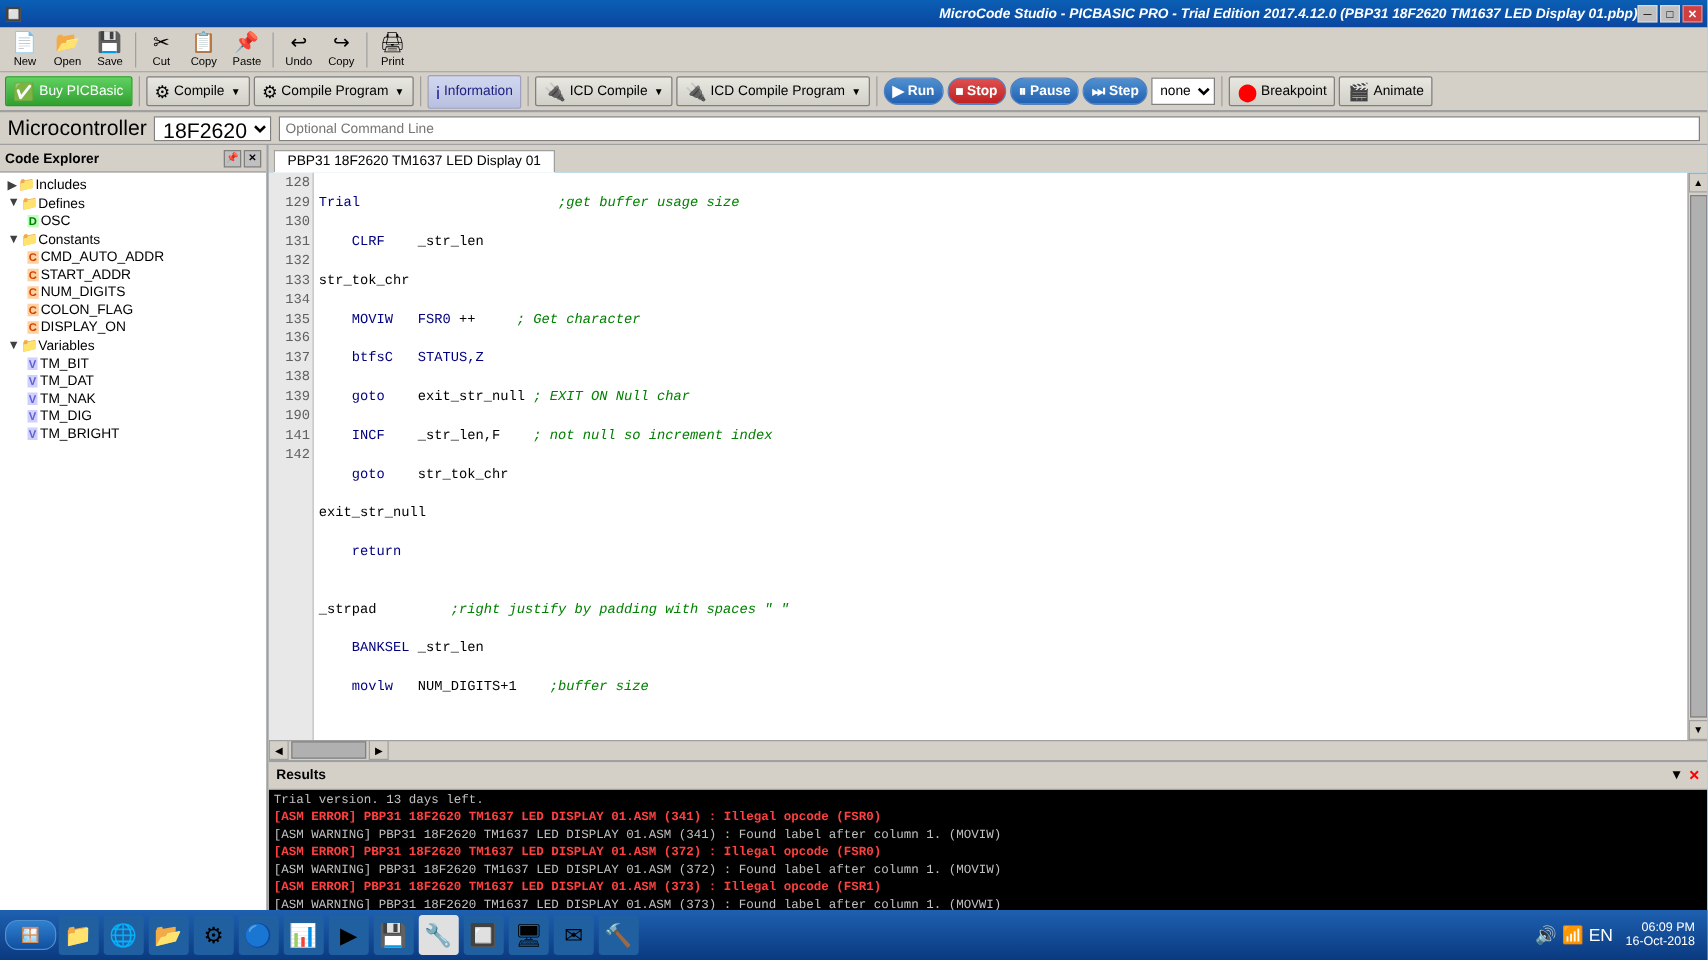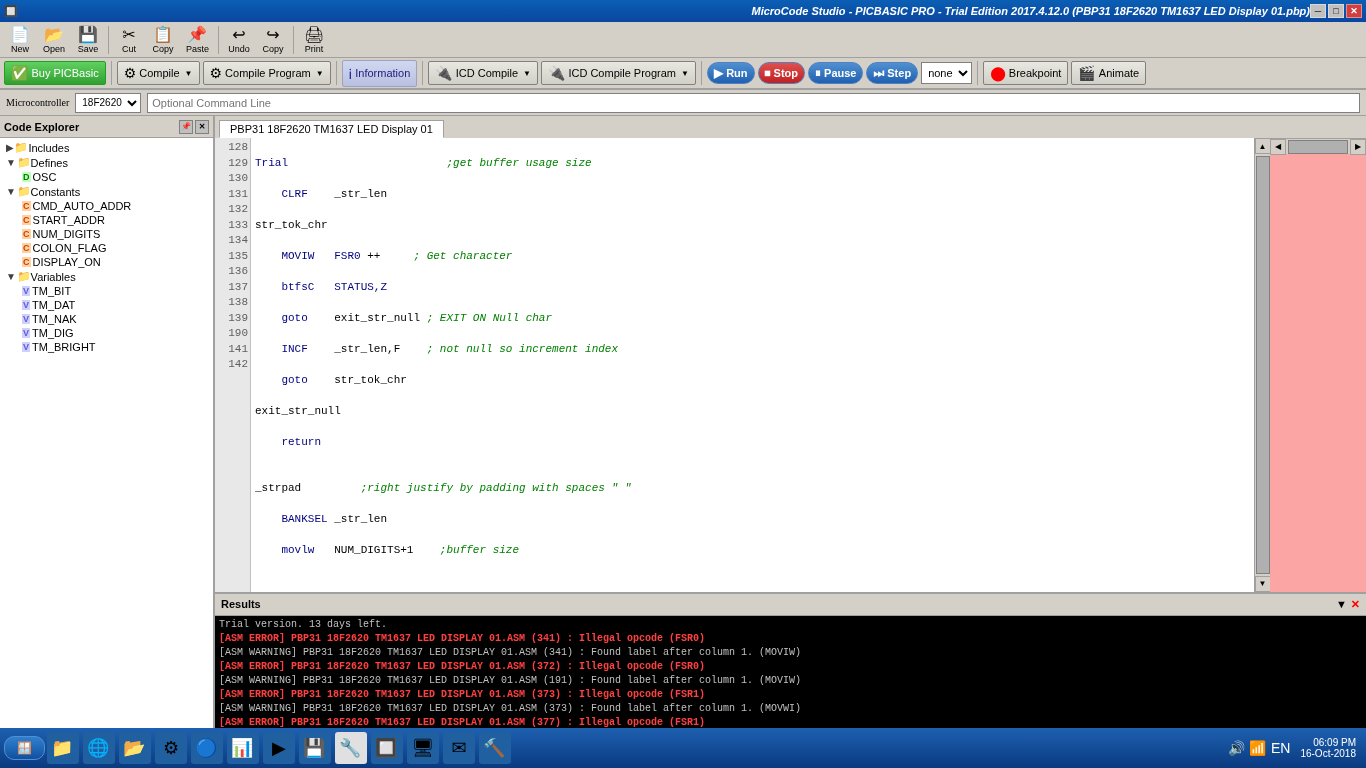--- a/index.html
+++ b/index.html
@@ -135,23 +135,23 @@
     
     #mc-bar {
       background: #d4d0c8;
       height: 26px;
       display: flex;
       align-items: center;
       padding: 0 6px;
       gap: 6px;
       border-bottom: 1px solid #a0a0a0;
     }
-    .mc-label { font-size: 10px; font-family: Liberation Serif, serif; }
+    .mc-label { font-size: 17px; }
     .mc-select {
-      height: 20px; font-size: 10px;
+      height: 20px; font-size: 17px;
       border: 1px solid #808080;
       background: white;
       padding: 0 2px;
     }
     .mc-cmdline {
       height: 20px; font-size: 11px;
       border: 1px solid #808080;
       background: white;
       flex: 1;
       padding: 0 4px;
@@ -204,21 +204,21 @@
     .folder-icon { color: #d0a000; }
     .file-icon-c { color: #d04000; font-weight: bold; font-size: 9px; background: #ffd0a0; padding: 0 1px; margin-right: 2px; }
     .file-icon-v { color: #6060d0; font-weight: bold; font-size: 9px; background: #d0d0ff; padding: 0 1px; margin-right: 2px; }
     .file-icon-d { color: #008000; font-weight: bold; font-size: 9px; background: #c0ffc0; padding: 0 1px; margin-right: 2px; }
 
     
     #editor-area {
       flex: 1;
       display: flex;
       flex-direction: column;
-      background: #fca5a5;
+      background: #7dd3fc;
     }
     #editor-tabs {
       background: #d4d0c8;
       height: 22px;
       display: flex;
       align-items: flex-end;
       padding: 0 4px;
     }
     .editor-tab {
       padding: 2px 10px;
@@ -666,21 +666,21 @@
       </div>
 
       <div id="editor-and-results">
 
         <div id="editor-area">
           <div id="editor-tabs">
             <div class="editor-tab active">
               <span>PBP31 18F2620 TM1637 LED Display 01</span>
             </div>
           </div>
-          <div style="display:flex; flex:1; flex-direction:row; overflow:hidden;">
+          <div style="display:flex; flex:1; flex-direction:column; overflow:hidden;">
             <div id="editor-body">
               <div id="line-numbers">
                 <div>128</div>
                 <div>129</div>
                 <div>130</div>
                 <div>131</div>
                 <div>132</div>
                 <div>133</div>
                 <div>134</div>
                 <div>135</div>
@@ -728,21 +728,21 @@
             <div class="header-right">
               <span style="cursor:pointer;">▼</span>
               <span style="cursor:pointer; color:red; font-weight:bold;">✕</span>
             </div>
           </div>
           <div id="results-content">
             <div class="result-normal">Trial version. 13 days left.</div>
             <div class="result-error">[ASM ERROR] PBP31 18F2620 TM1637 LED DISPLAY 01.ASM (341) : Illegal opcode (FSR0)</div>
             <div class="result-warning">[ASM WARNING] PBP31 18F2620 TM1637 LED DISPLAY 01.ASM (341) : Found label after column 1. (MOVIW)</div>
             <div class="result-error">[ASM ERROR] PBP31 18F2620 TM1637 LED DISPLAY 01.ASM (372) : Illegal opcode (FSR0)</div>
-            <div class="result-warning">[ASM WARNING] PBP31 18F2620 TM1637 LED DISPLAY 01.ASM (191) : Found label after column 1. (MOVIW)</div>
+            <div class="result-warning">[ASM WARNING] PBP31 18F2620 TM1637 LED DISPLAY 01.ASM (372) : Found label after column 1. (MOVIW)</div>
             <div class="result-error">[ASM ERROR] PBP31 18F2620 TM1637 LED DISPLAY 01.ASM (373) : Illegal opcode (FSR1)</div>
             <div class="result-warning">[ASM WARNING] PBP31 18F2620 TM1637 LED DISPLAY 01.ASM (373) : Found label after column 1. (MOVWI)</div>
             <div class="result-error">[ASM ERROR] PBP31 18F2620 TM1637 LED DISPLAY 01.ASM (377) : Illegal opcode (FSR1)</div>
             <div class="result-warning">[ASM WARNING] PBP31 18F2620 TM1637 LED DISPLAY 01.ASM (377) : Found label after column 1. (MOVWI)</div>
 
           </div>
 
         </div>
       </div>
     </div>

